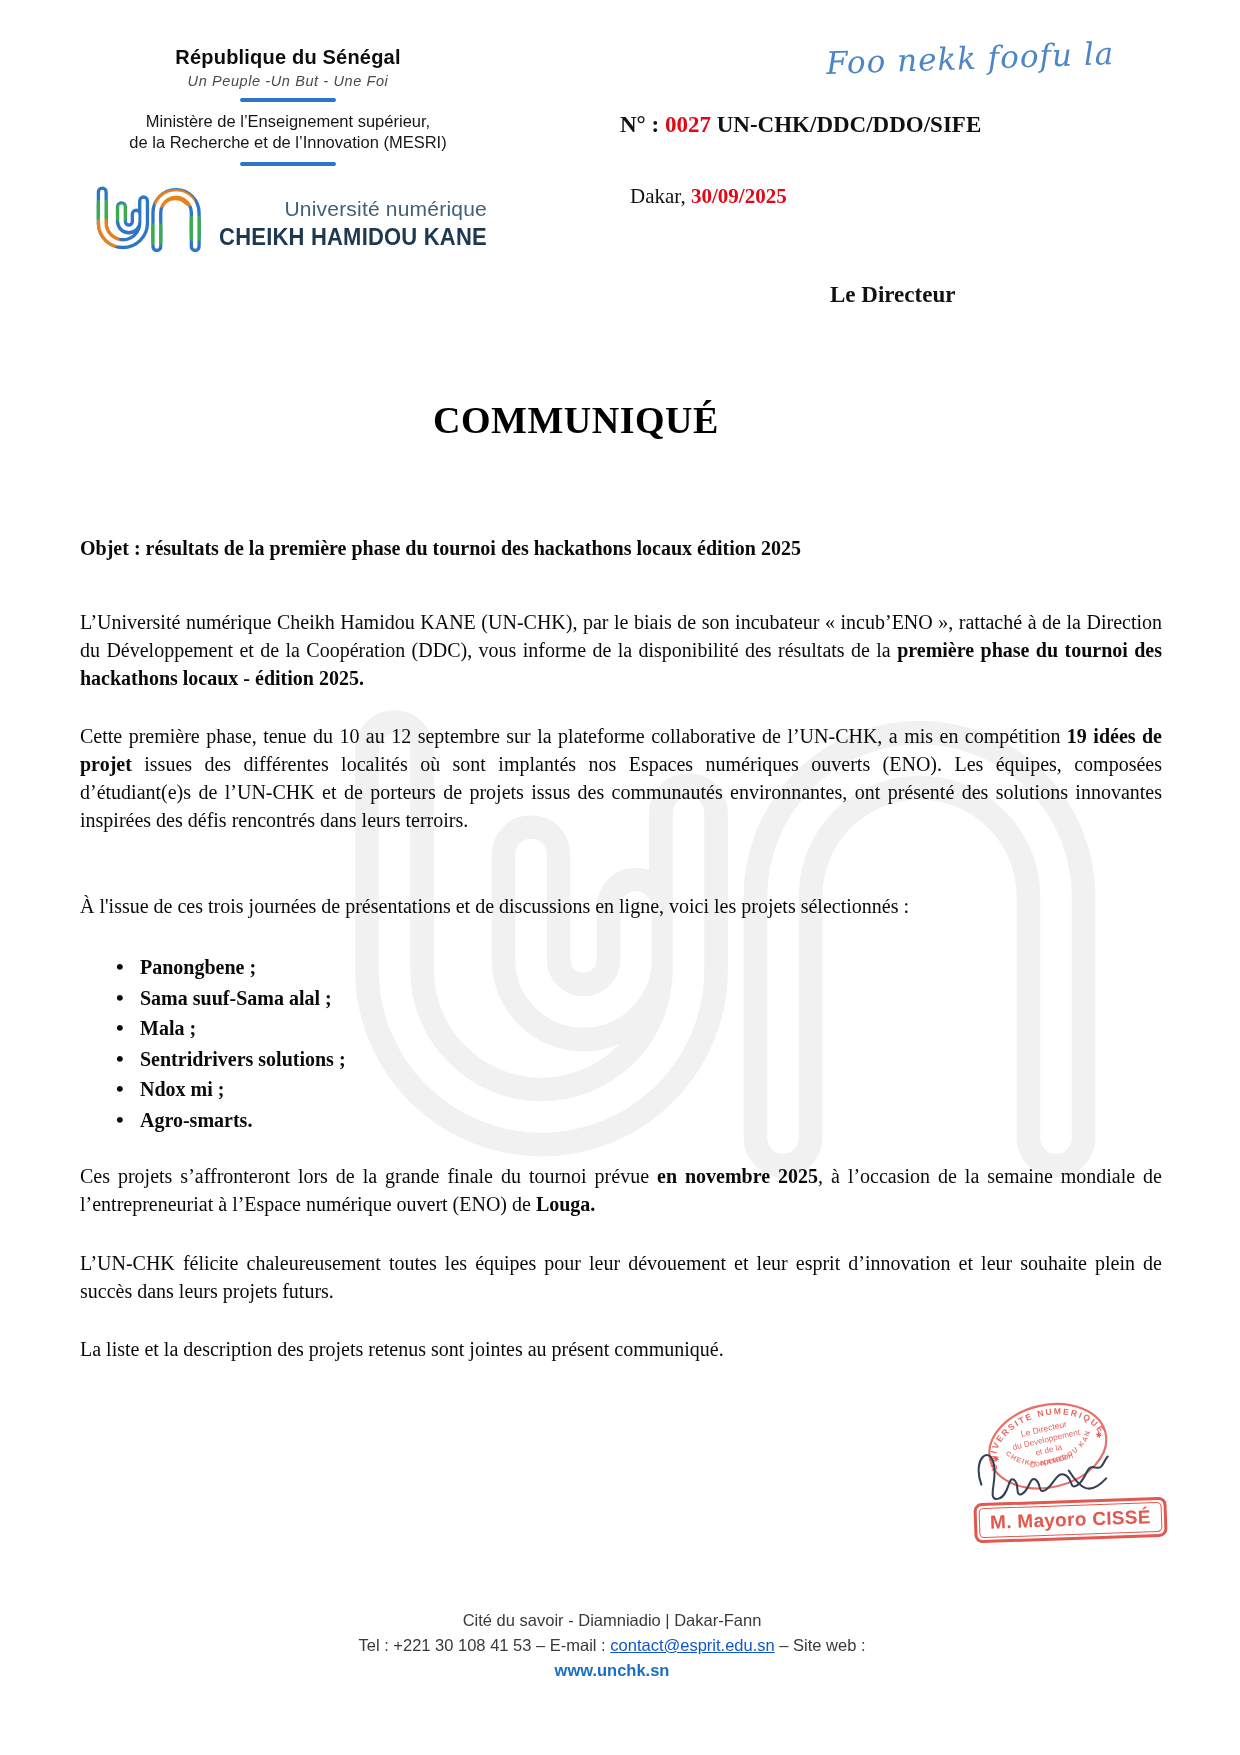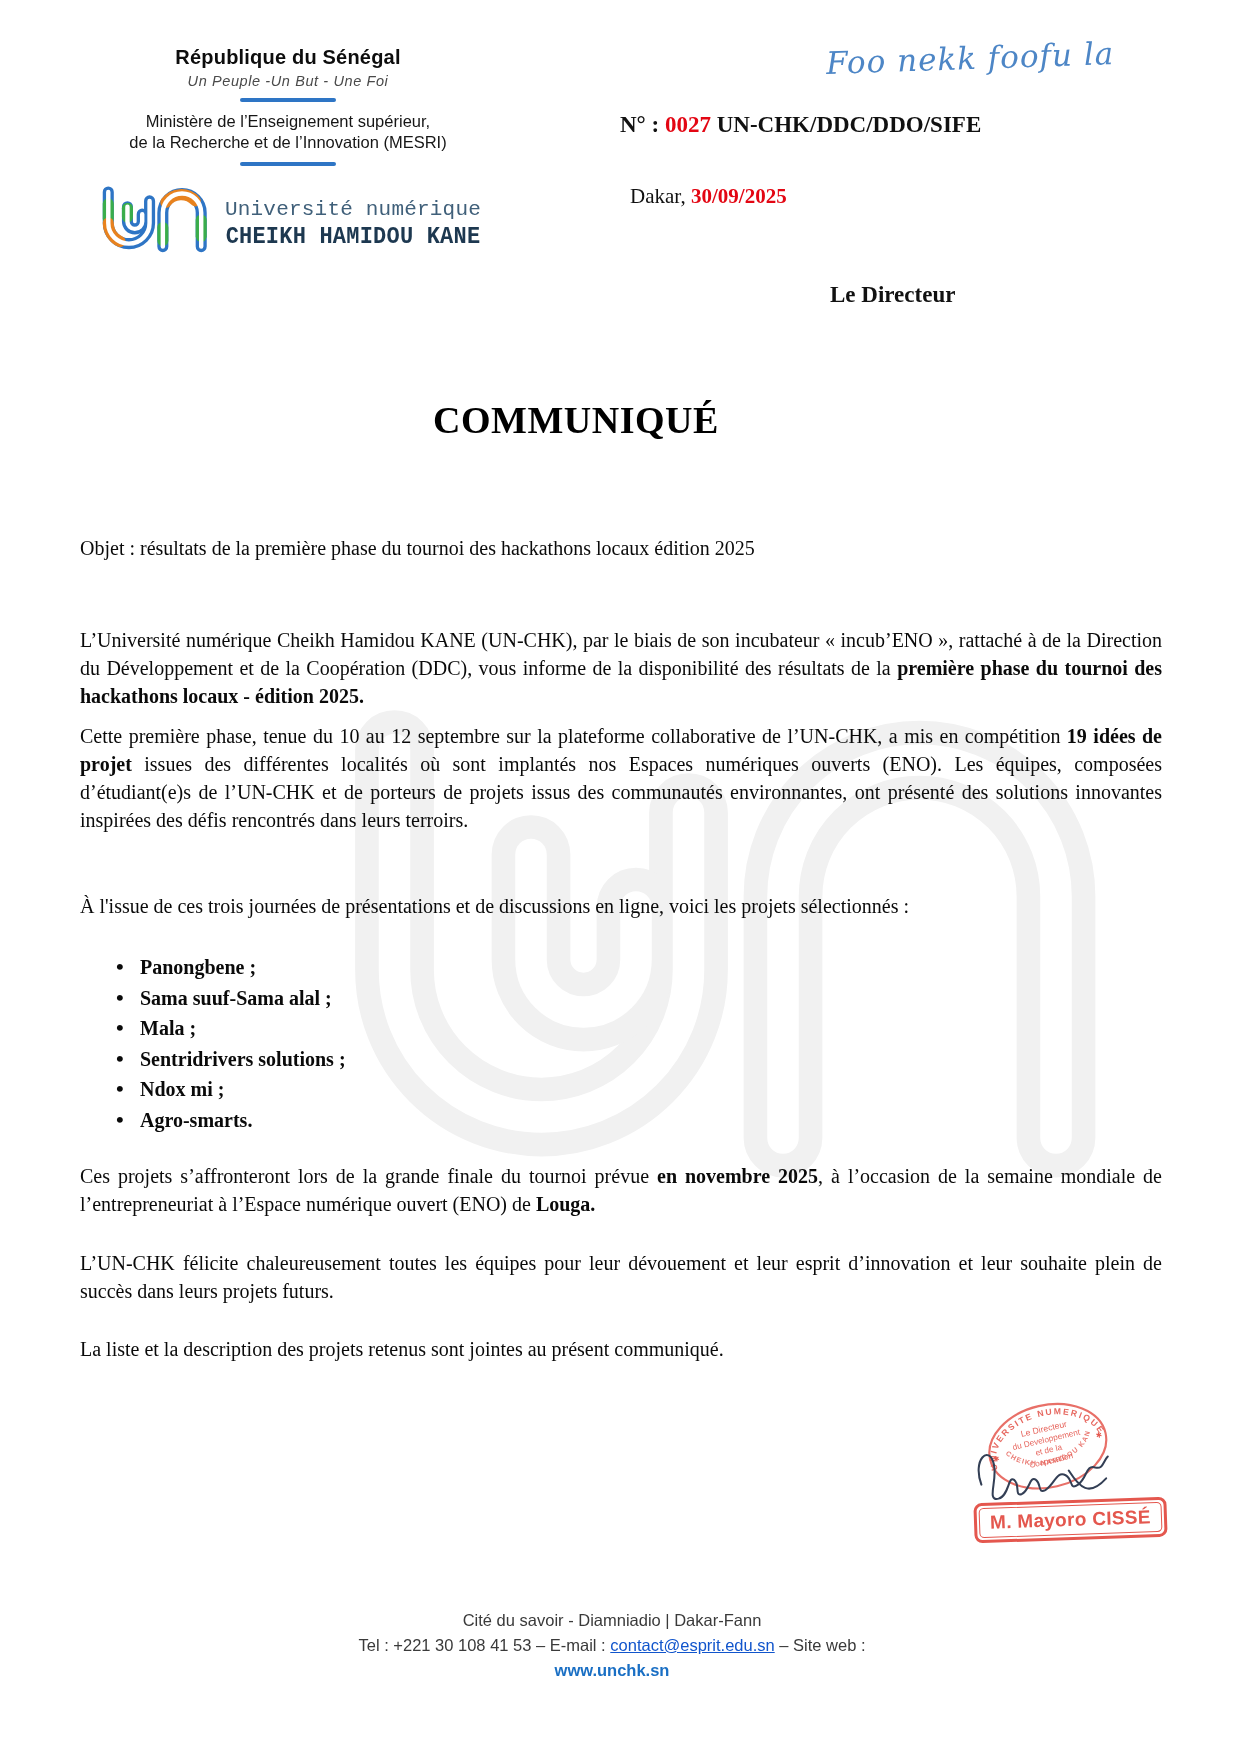--- a/index.html
+++ b/index.html
@@ -6,35 +6,35 @@
   #page{position:relative;width:1240px;height:1755px;background:#ffffff;overflow:hidden;
         font-family:"Liberation Serif","DejaVu Serif",serif;color:#111;}
   
   .hleft{position:absolute;left:62px;top:34px;width:452px;text-align:center;
          font-family:"Liberation Sans","DejaVu Sans",sans-serif;margin-top:12px;}
   .republic{font-size:20px;font-weight:bold;color:#0d0d0d;letter-spacing:.2px;}
   .motto{font-size:14.5px;font-style:italic;color:#4a4a4a;margin-top:4px;letter-spacing:.6px;}
   .bluebar{width:96px;height:4px;background:#2e75c5;border-radius:2px;margin:9px auto;}
   .ministry{font-size:16.5px;color:#161616;line-height:21px;}
   .logorow{display:flex;align-items:center;justify-content:center;gap:12px;margin-top:12px;}
-  .wordmark{text-align:center;font-family:Liberation Mono, monospace;}
+  .wordmark{text-align:right;font-family:Liberation Sans, sans-serif;}
   .wm1{font-size:21px;color:#40607a;letter-spacing:.2px;}
   .wm2{font-size:22px;font-weight:bold;color:#1d3850;letter-spacing:.2px;transform:scaleY(1.12);transform-origin:left top;margin-top:2px;}
   
   .slogan{position:absolute;left:826px;top:40px;font-family:"DejaVu Serif",serif;
           font-style:italic;font-size:31px;color:#4d86c6;transform:rotate(-2deg);letter-spacing:1px;}
   .refline{position:absolute;left:620px;top:112px;font-size:23px;font-weight:bold;}
   .dateline{position:absolute;left:630px;top:184px;font-size:21px;}
   .director{position:absolute;left:830px;top:282px;font-size:23px;font-weight:bold;}
   
   .title{position:absolute;left:0;top:398px;width:1152px;text-align:center;
          font-size:38px;font-weight:bold;letter-spacing:.5px;color:#000;}
   .block{position:absolute;left:80px;width:1082px;font-size:20px;line-height:28px;
          text-align:justify;color:#0a0a0a;}
-  .subject{font-weight:normal;text-align:left;}
+  .subject{font-weight:bold;text-align:left;}
   ul.projects{list-style:none;margin:0;padding:0;}
   ul.projects li{font-weight:bold;line-height:30.5px;padding-left:60px;position:relative;}
   ul.projects li::before{content:"\2022";position:absolute;left:36px;font-size:22px;}
   
   .watermark{position:absolute;left:300px;top:545px;width:840px;height:850px;pointer-events:none;}
   
   .stampblock{position:absolute;left:950px;top:1390px;width:210px;height:175px;}
   .ovalstamp{position:absolute;left:24px;top:2px;width:148px;height:110px;transform:rotate(-13deg);}
   .signature{position:absolute;left:8px;top:40px;width:170px;height:78px;}
   .plate{position:absolute;left:24px;top:110px;transform:rotate(-2deg);
@@ -107,21 +107,21 @@
 
   <div class="slogan">Foo nekk foofu la</div>
   <div class="refline"><span style="font-weight: bold;">N° : </span><span style="font-weight: bold; color: rgb(227, 6, 19);">0027</span><span style="font-weight: bold;"> UN-CHK/DDC/DDO/SIFE</span></div>
   <div class="dateline"><span>Dakar, </span><span style="font-weight: bold; color: rgb(227, 6, 19);">30/09/2025</span></div>
   <div class="director">Le Directeur</div>
 
   <div class="title">COMMUNIQUÉ</div>
 
   <div class="block subject" style="top:534px;">Objet : résultats de la première phase du tournoi des hackathons locaux édition 2025</div>
 
-  <div class="block" style="top:626px;"><span>L’Université numérique Cheikh Hamidou KANE (UN-CHK), par le biais de son incubateur « incub’ENO », rattaché à de la Direction du Développement et de la Coopération (DDC), vous informe de la disponibilité des résultats de la </span><span style="font-weight: bold;">première phase du tournoi des hackathons locaux - édition 2025.</span></div>
+  <div class="block" style="top:608px;"><span>L’Université numérique Cheikh Hamidou KANE (UN-CHK), par le biais de son incubateur « incub’ENO », rattaché à de la Direction du Développement et de la Coopération (DDC), vous informe de la disponibilité des résultats de la </span><span style="font-weight: bold;">première phase du tournoi des hackathons locaux - édition 2025.</span></div>
   <div class="block" style="top:722px;"><span>Cette première phase, tenue du 10 au 12 septembre sur la plateforme collaborative de l’UN-CHK, a mis en compétition </span><span style="font-weight: bold;">19 idées de projet</span><span> issues des différentes localités où sont implantés nos Espaces numériques ouverts (ENO). Les équipes, composées d’étudiant(e)s de l’UN-CHK et de porteurs de projets issus des communautés environnantes, ont présenté des solutions innovantes inspirées des défis rencontrés dans leurs terroirs.</span></div>
   <div class="block" style="top:892px;"><span>À l'issue de ces trois journées de présentations et de discussions en ligne, voici les projets sélectionnés :</span></div>
 
   <div class="block" style="top:952px;">
     <ul class="projects">
         <li>Panongbene ;</li>
         <li>Sama suuf-Sama alal ;</li>
         <li>Mala ;</li>
         <li>Sentridrivers solutions ;</li>
         <li>Ndox mi ;</li>

